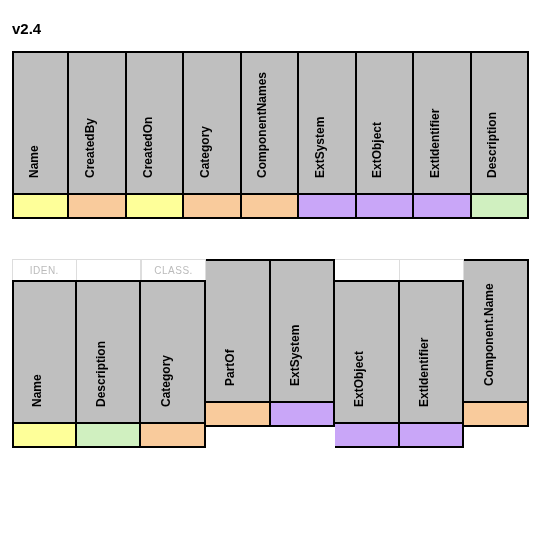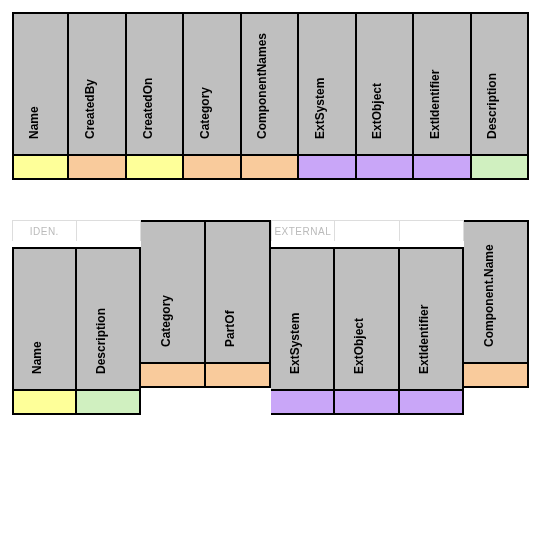--- a/index.html
+++ b/index.html
@@ -29,21 +29,20 @@
   .grouprow {
     height: 20px;
     border-top: 1px solid #ddd;
     border-right: 1px solid #ddd;
     display: flex;
     align-items: center;
     justify-content: center;
     font-size: 10px;
     color: #bbb;
     letter-spacing: 0.5px;
-    margin-bottom: 6px;
   }
   .groupfirst { border-left: 1px solid #ddd; }
   .header {
     background: #bfbfbf;
     border-top: 2px solid #000;
     border-right: 2px solid #000;
     border-bottom: 2px solid #000;
     height: 140px;
     position: relative;
     overflow: hidden;
@@ -70,20 +69,21 @@
   }
   .c-yellow { background: #feff99; }
   .c-orange { background: #f9cb9c; }
   .c-purple { background: #c9a6f8; }
   .c-green  { background: #d0f0c0; }
 </style>
 </head>
 <body>
 
 <div class="section">
+  <div class="section-title">v2.4</div>
   <div class="table">
     <div class="col">
         <div class="header">
           <span class="label">Name</span>
         </div>
         <div class="swatch c-yellow"></div>
       </div>
     <div class="col">
         <div class="header">
           <span class="label">CreatedBy</span>
@@ -145,33 +145,33 @@
         <div class="swatch c-yellow"></div>
       </div>
     <div class="col">
         <div class="grouprow"></div>
         <div class="header">
           <span class="label">Description</span>
         </div>
         <div class="swatch c-green"></div>
       </div>
     <div class="col">
+        <div class="grouprow groupfirst">CLASS.</div>
         <div class="header">
           <span class="label">Category</span>
         </div>
         <div class="swatch c-orange"></div>
       </div>
     <div class="col">
         <div class="header">
           <span class="label">PartOf</span>
         </div>
         <div class="swatch c-orange"></div>
       </div>
     <div class="col">
-        <div class="grouprow groupfirst">EXTERNAL</div>
         <div class="header">
           <span class="label">ExtSystem</span>
         </div>
         <div class="swatch c-purple"></div>
       </div>
     <div class="col">
         <div class="grouprow"></div>
         <div class="header">
           <span class="label">ExtObject</span>
         </div>

